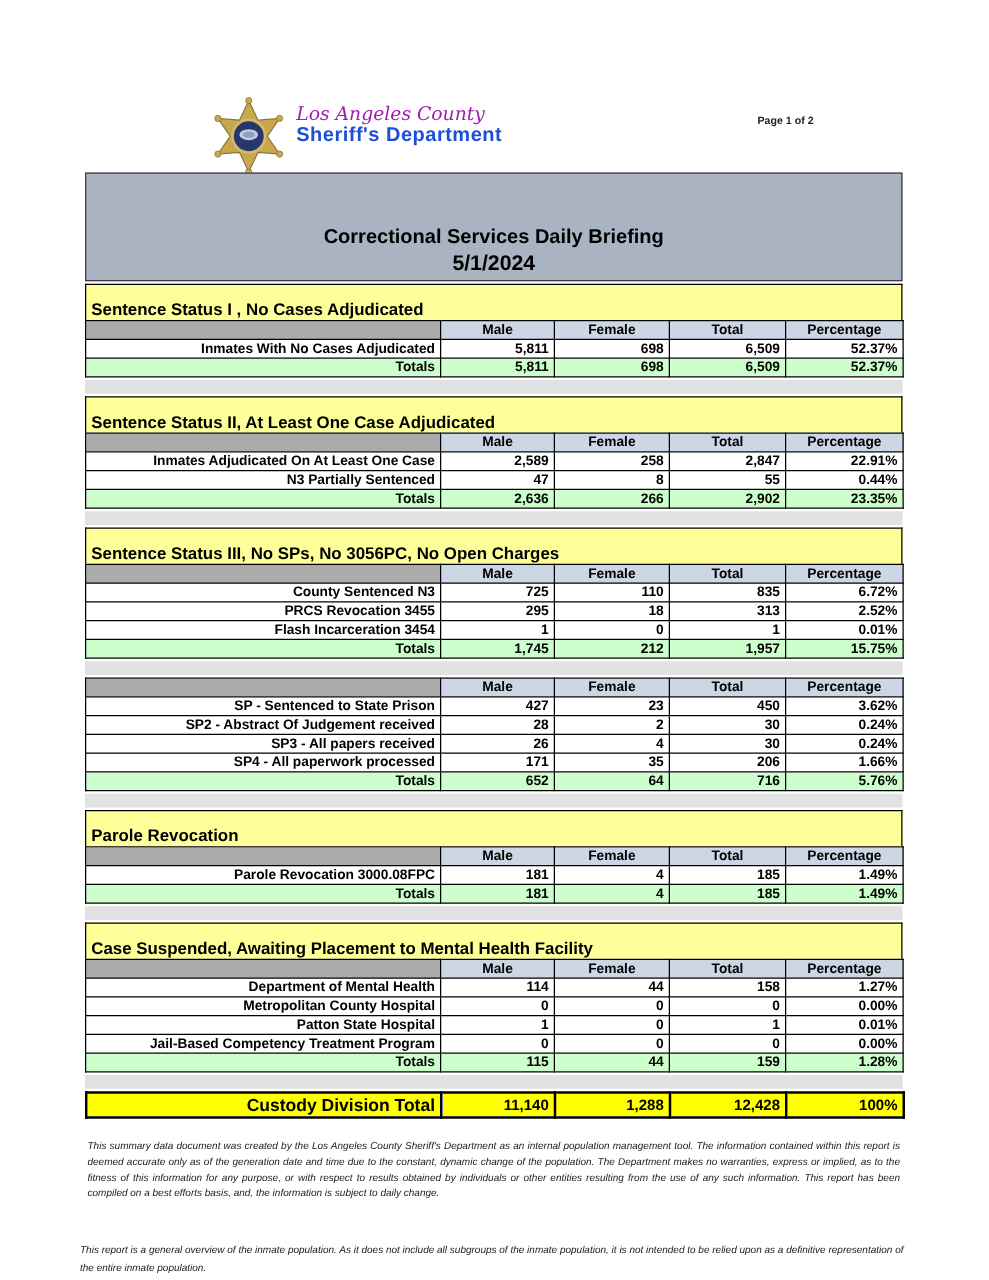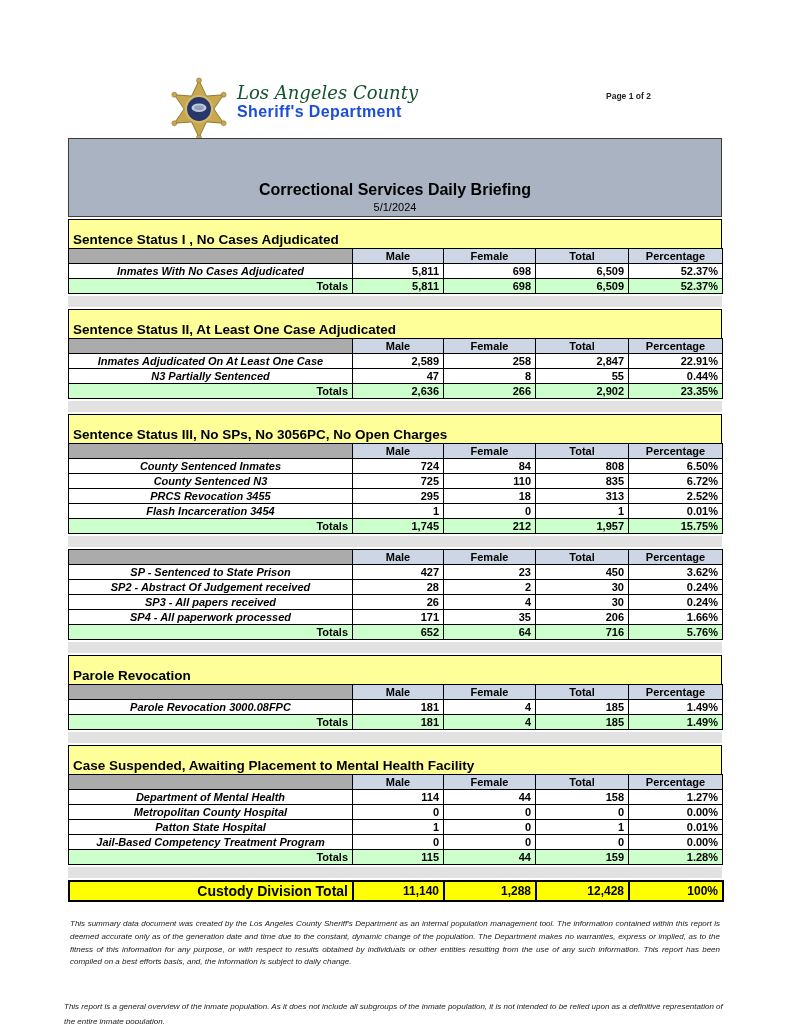--- a/index.html
+++ b/index.html
@@ -7,43 +7,43 @@
     width:791px; height:1024px; background:#ffffff;
     font-family:"Liberation Sans", sans-serif;
     -webkit-font-smoothing:antialiased;
   }
   .page { position:relative; width:791px; height:1024px; background:#fff; overflow:hidden; }
 
   
   .logo-block { position:absolute; top:76px; left:168px; display:flex; align-items:flex-start; }
   .logo-star { width:62px; height:66px; }
   .logo-text { margin-left:7px; margin-top:6px; }
-  .logo-county { font-family:"DejaVu Serif", serif; font-style:italic; font-size:18px; color:#14532d; }
+  .logo-county { font-family:"DejaVu Serif", serif; font-style:italic; font-size:15px; color:#a21caf; }
   .logo-dept { font-size:16px; font-weight:bold; letter-spacing:0.4px; color:#1d4ed8; margin-top:0px; }
   .page-indicator { position:absolute; top:91px; left:606px; font-size:8.5px; font-weight:bold; color:#222; }
 
   
   .content { position:absolute; left:68px; top:138px; width:654px; }
 
   .title-bar { background:#a9b3c2; border:1px solid #3c3c3c; text-align:center; padding:4px 0 3px; margin-bottom:2px; }
   .doc-title { font-size:16px; font-weight:bold; color:#000;margin-top:38px; }
-  .doc-date { font-size:11px; font-weight:normal; color:#000; margin-top:2px; }
+  .doc-date { font-size:17px; font-weight:bold; color:#000; margin-top:2px; }
 
   .sec-title { background:#ffff99; border:1px solid #000; border-bottom:none; font-weight:bold; font-size:13.5px; padding:12px 4px 1px; color:#000; }
 
   table { width:654px; border-collapse:collapse; table-layout:fixed; }
   col.c0 { width:284px; } col.c1 { width:91px; } col.c2 { width:92px; } col.c3 { width:93px; } col.c4 { width:94px; }
 
   th, td {
     border:1px solid #000; font-size:11px; font-weight:bold; color:#000;
     padding:0px 4px; height:14px; line-height:14px; overflow:hidden; white-space:nowrap;
   }
   thead th { background:#cdd6e4; text-align:center; }
   thead th.lab { background:#ababab; }
-  td.rl { text-align:center; background:#fff;font-style:italic; }
+  td.rl { text-align:right; background:#fff; }
   td.n  { text-align:right; background:#fff; }
   tr.tot td { background:#ccffcc; }
   tr.tot td.totlab { text-align:right; }
 
   .spacer { height:11px; background:#e2e2e2; margin:2px 0; }
 
   .grand td { background:#ffff00; border:2px solid #000; height:18px; line-height:18px; }
   .grand td.glabel { font-size:14px; text-align:right; padding-right:4px; }
   .grand td.gn { font-size:12px; text-align:right; }
 
@@ -186,27 +186,20 @@
             <tr>
           <th class="lab"></th>
           <th>Male</th>
           <th>Female</th>
           <th>Total</th>
           <th>Percentage</th>
         </tr>
           </thead>
         <tbody>
           <tr>
-            <td class="rl">County Sentenced Inmates</td>
-            <td class="n">724</td>
-            <td class="n">84</td>
-            <td class="n">808</td>
-            <td class="n">6.50%</td>
-          </tr>
-          <tr>
             <td class="rl">County Sentenced N3</td>
             <td class="n">725</td>
             <td class="n">110</td>
             <td class="n">835</td>
             <td class="n">6.72%</td>
           </tr>
           <tr>
             <td class="rl">PRCS Revocation 3455</td>
             <td class="n">295</td>
             <td class="n">18</td>

